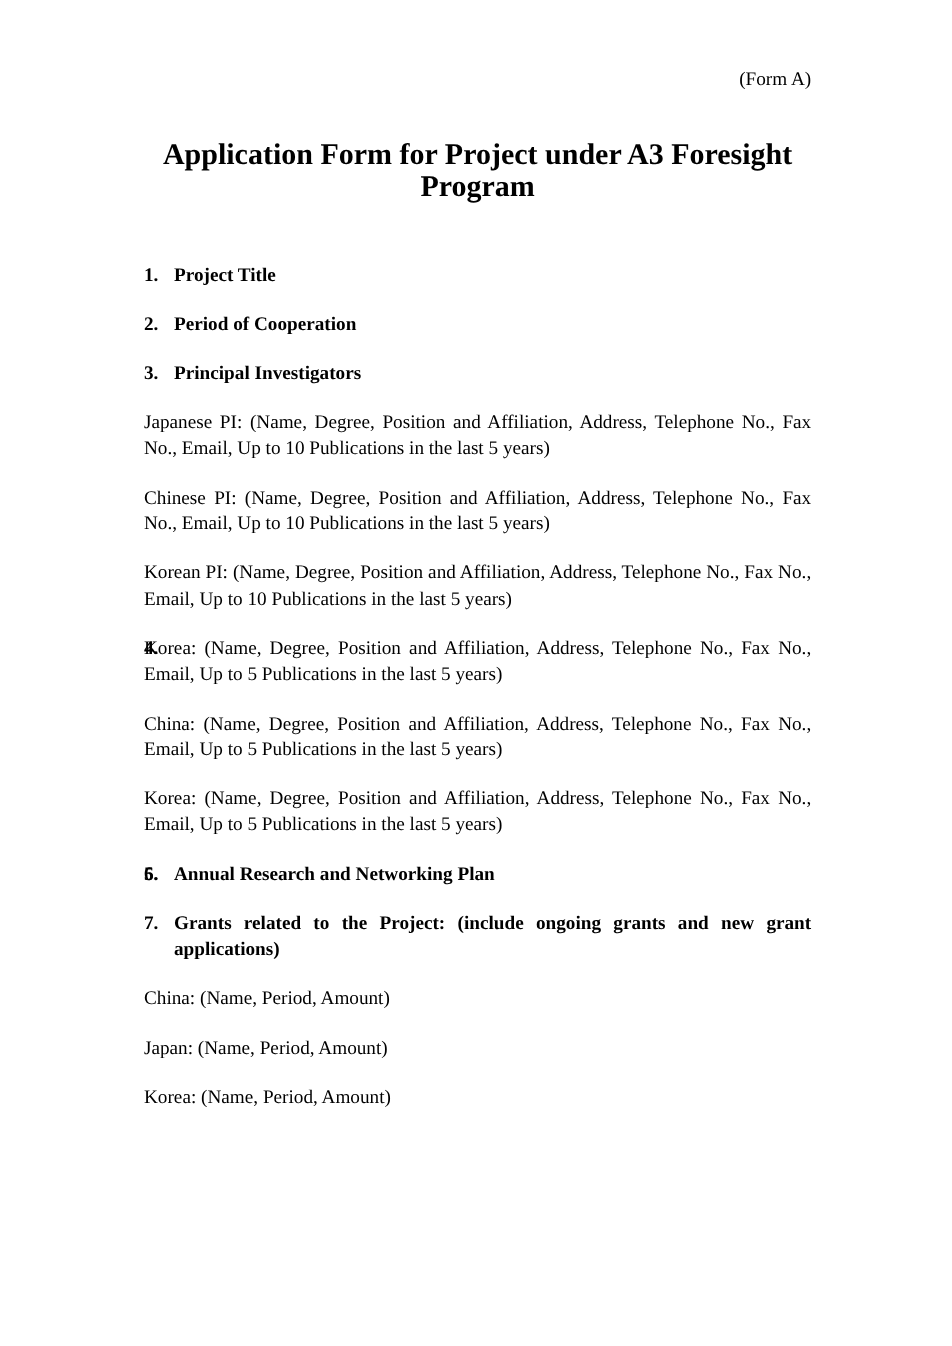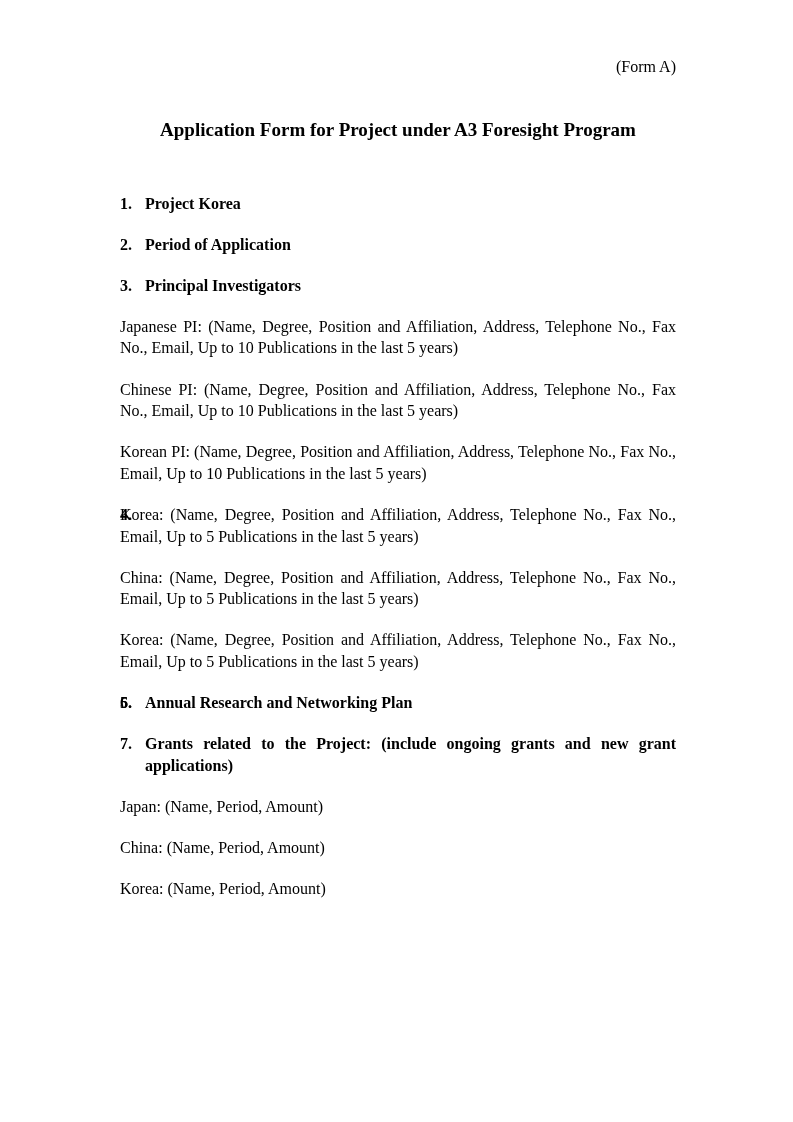--- a/index.html
+++ b/index.html
@@ -13,21 +13,21 @@
     color: #000000;
     font-family: "Liberation Serif", "DejaVu Serif", serif;
     font-size: 16px;
     line-height: 21.6px;
     padding: 56px 117px 40px 120px;
     overflow: hidden;
   }
   .form-label { text-align: right; }
   .title {
     margin-top: 39px;
-    font-size: 19px;
+    font-size: 25px;
     line-height: 26px;
     font-weight: bold;
     text-align: center;
   }
   .list-item {
     position: relative;
     padding-left: 25px;
     font-weight: bold;
     text-align: justify;
     margin-bottom: 19.5px;
@@ -41,26 +41,26 @@
 <body>
 
 <div class="page">
 
   <div class="form-label">(Form A)</div>
 
   <div class="title">Application Form for Project under A3 Foresight Program</div>
 
   <div class="list-item li-first">
     <span class="num">1.</span>
-    <span class="li-text">Project Korea</span>
+    <span class="li-text">Project Title</span>
   </div>
 
   <div class="list-item">
     <span class="num">2.</span>
-    <span class="li-text">Period of Application</span>
+    <span class="li-text">Period of Cooperation</span>
   </div>
 
   <div class="list-item">
     <span class="num">3.</span>
     <span class="li-text">Principal Investigators</span>
   </div>
 
   <p class="para"><span class="lead">Japanese PI:</span><span> (Name, Degree, Position and Affiliation, Address, Telephone No., Fax No., Email, Up to 10 Publications in the last 5 years)</span></p>
 
   <p class="para"><span class="lead">Chinese PI:</span><span> (Name, Degree, Position and Affiliation, Address, Telephone No., Fax No., Email, Up to 10 Publications in the last 5 years)</span></p>
@@ -84,19 +84,19 @@
   <div class="list-item">
     <span class="num">6.</span>
     <span class="li-text">Annual Research and Networking Plan</span>
   </div>
 
   <div class="list-item">
     <span class="num">7.</span>
     <span class="li-text">Grants related to the Project: (include ongoing grants and new grant applications)</span>
   </div>
 
+  <p class="para"><span class="lead">China:</span><span> (Name, Period, Amount)</span></p>
+
   <p class="para"><span class="lead">Japan:</span><span> (Name, Period, Amount)</span></p>
-
-  <p class="para"><span class="lead">China:</span><span> (Name, Period, Amount)</span></p>
 
   <p class="para"><span class="lead">Korea:</span><span> (Name, Period, Amount)</span></p>
 
 </div>
 
 </body></html>

